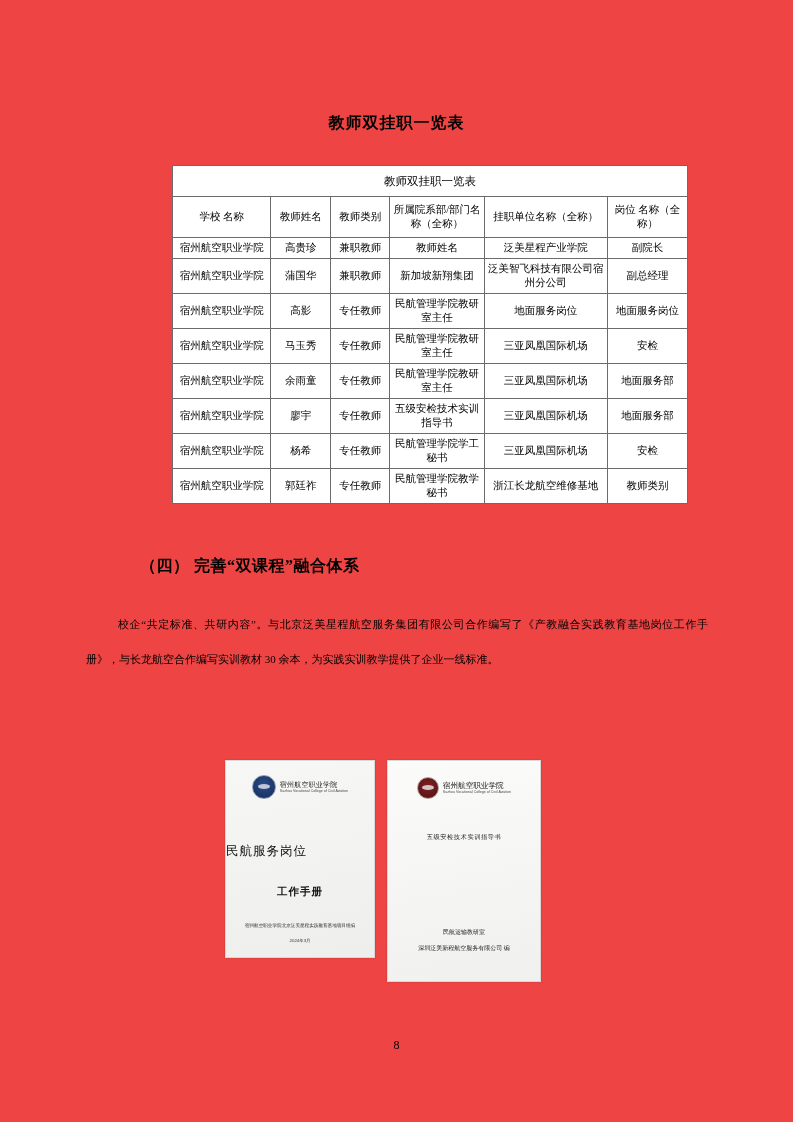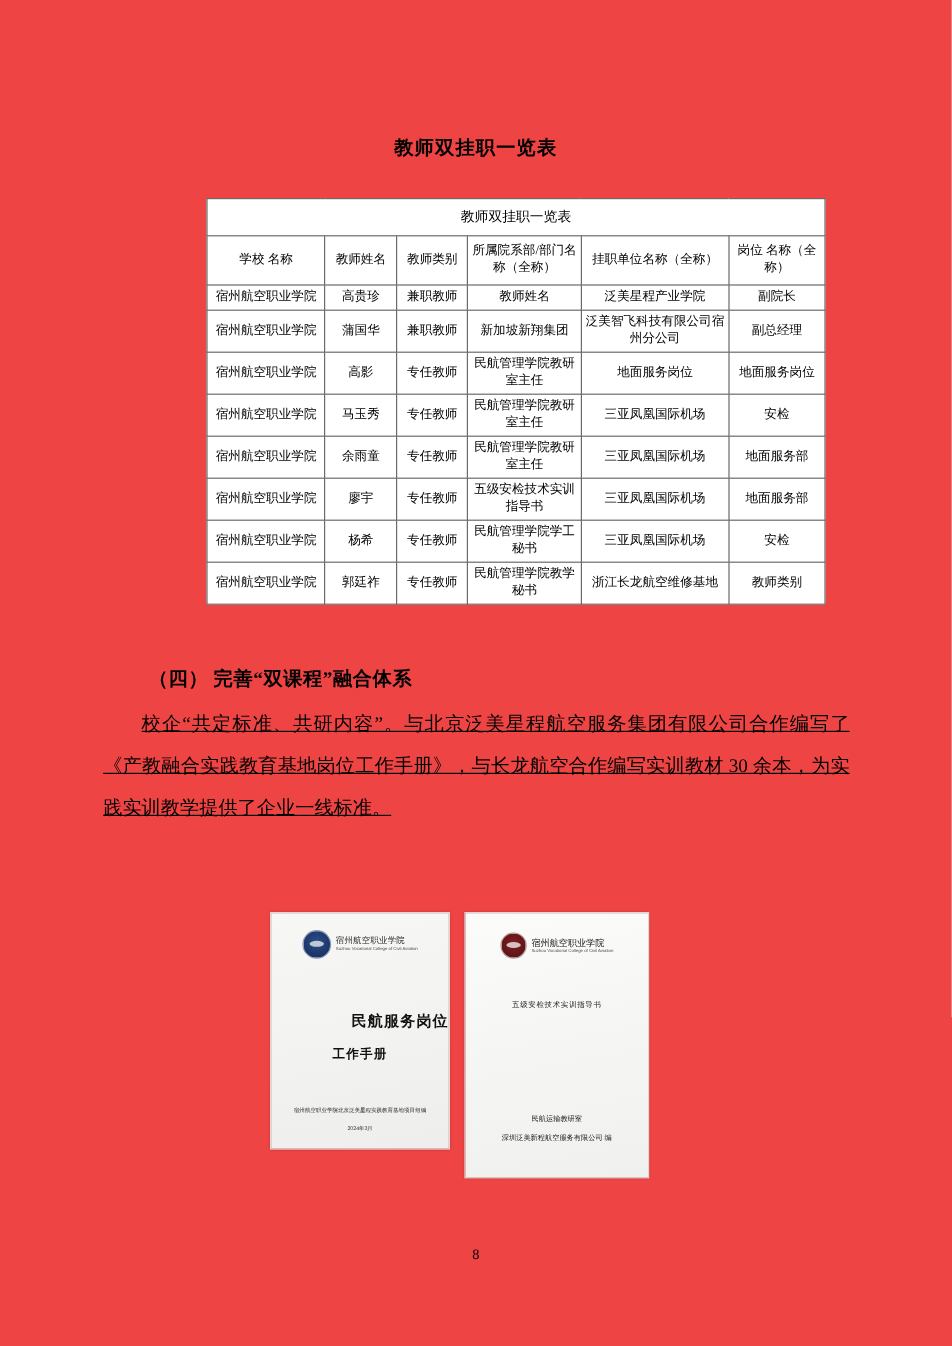--- a/index.html
+++ b/index.html
@@ -67,36 +67,35 @@
   .col1 { width: 96px; }
   .col2 { width: 58px; }
   .col3 { width: 58px; }
   .col4 { width: 92px; }
   .col5 { width: 120px; }
   .col6 { width: 78px; }
 
   
   .heading {
     position: absolute;
-    left: 124px;
+    left: 140px;
     top: 556px;
     font-size: 16px;
     font-weight: bold;
     letter-spacing: 0.5px;
   }
   .para {
     position: absolute;
     left: 86px;
-    top: 586px;
+    top: 607px;
     width: 622px;
-    font-size: 16px;
+    font-size: 11px;
     line-height: 35px;
     text-align: justify;
     text-indent: 32px;
-    text-decoration: underline;
   }
   
   .photos {
     position: absolute;
     left: 225px;
     top: 760px;
     width: 340px;
     height: 220px;
     display: flex;
     gap: 12px;
@@ -144,28 +143,28 @@
     letter-spacing: .2px;
   }
   .school-en {
     font-size: 3.6px;
     line-height: 5px;
     color: #4a4a4a;
     font-family: "Liberation Sans", sans-serif;
   }
   .bk-title {
     margin-top: 44px;
-    text-align: right;
+    text-align: left;
     font-size: 12.5px;
-    font-weight: bold;
+    font-weight: normal;
     letter-spacing: 1px;
     color: #111;
   }
   .bk-sub {
-    margin-top: 12px;
+    margin-top: 25px;
     text-align: center;
     font-size: 10.5px;
     font-weight: bold;
     letter-spacing: 1px;
     color: #111;
   }
   .bk-foot {
     position: absolute;
     left: 0; right: 0;
     bottom: 28px;

